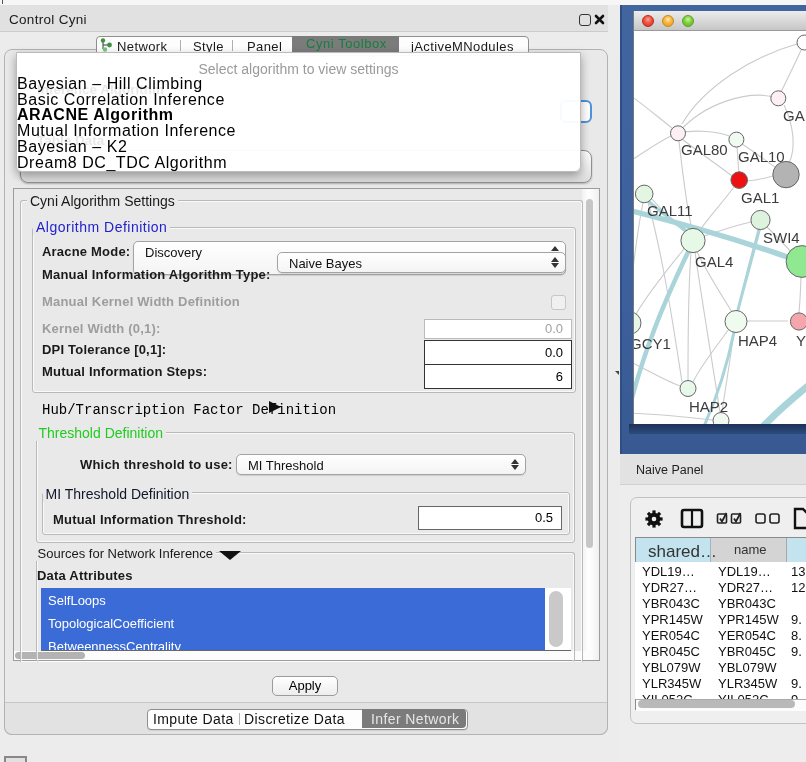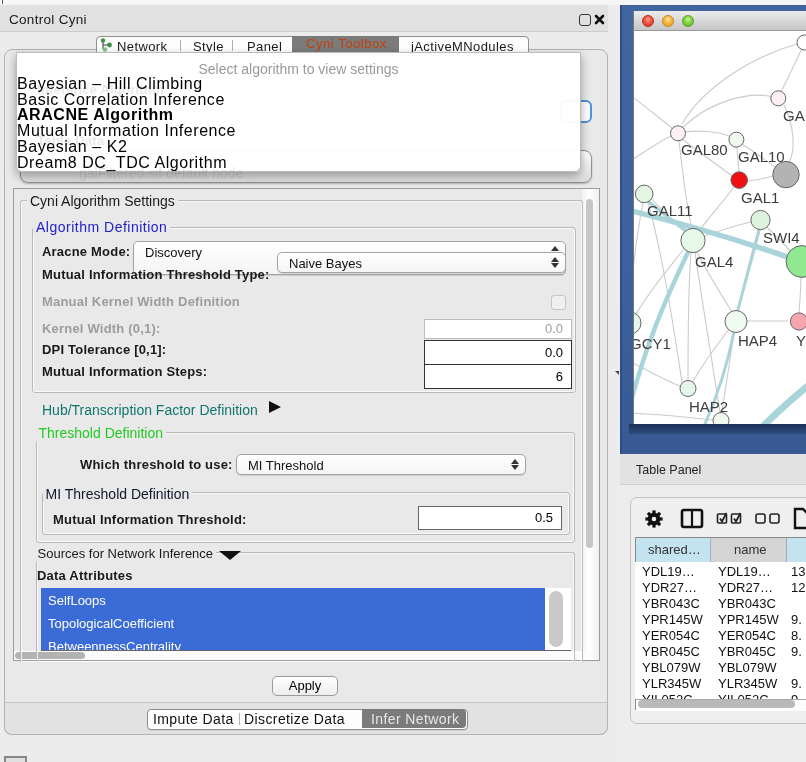--- a/index.html
+++ b/index.html
@@ -106,21 +106,21 @@
     <text x="104" y="315">HAP4</text>
     <text x="-4" y="318">GCY1</text>
     <text x="55" y="381">HAP2</text>
   </g>
 </svg>
 </div>
 
 <div class="abs" style="left:629px;top:424px;width:177px;height:10px;background:linear-gradient(#1d3156,#2d4c7f);"></div>
 
 <div class="abs" style="left:620px;top:454px;width:186px;height:30px;background:#e2e2e2;border-bottom:1px solid #d0d0d0;"></div>
-<div class="abs" style="left:636px;top:463px;font-size:12.5px;color:#222;">Table Panel</div>
+<div class="abs" style="left:636px;top:463px;font-size:12.5px;color:#222;">Naive Panel</div>
 <div class="abs" style="left:620px;top:485px;width:186px;height:277px;background:#ededed;"></div>
 
 <div class="abs" style="left:630px;top:497px;width:190px;height:227px;background:#efefef;border:1px solid #c2c2c2;border-radius:7px;box-sizing:border-box;"></div>
 
 <svg class="abs" style="left:630px;top:497px;" width="176" height="40" viewBox="0 0 176 40">
   <g transform="translate(24,22)">
     <circle r="6.3" fill="#111"></circle>
     <g fill="#111">
       <rect x="-1.6" y="-8.6" width="3.2" height="4"></rect>
       <rect x="-1.6" y="4.6" width="3.2" height="4"></rect>
@@ -144,21 +144,21 @@
   <path d="M 90,21.5 L 92,24.5 96.5,16" stroke="#222" stroke-width="1.8" fill="none"></path>
   <path d="M 104,21.5 L 106,24.5 110.5,16" stroke="#222" stroke-width="1.8" fill="none"></path>
   <path d="M 165,12 h 8 l 5,5 v 14 h -13 z" fill="none" stroke="#111" stroke-width="2.4"></path>
 </svg>
 
 <div class="abs" style="left:635px;top:537px;width:171px;height:173px;background:#fff;border:1px solid #8a8a8a;border-right:none;box-sizing:border-box;overflow:hidden;">
   <div style="position:absolute;left:0;top:0;width:75px;height:24px;background:#c3e3ef;border-right:1px solid #9fb6c0;box-sizing:border-box;"></div>
   <div style="position:absolute;left:75px;top:0;width:76px;height:24px;background:#d4d4d4;border-right:1px solid #a8a8a8;box-sizing:border-box;"></div>
   <div style="position:absolute;left:151px;top:0;width:20px;height:24px;background:#c3e3ef;"></div>
   <div style="position:absolute;left:0;top:24px;width:171px;height:1px;background:#7e97a3;"></div>
-  <div style="position:absolute;left:12px;top:4px;font-size:13px;color:#333;">shared…</div>
+  <div style="position:absolute;left:12px;top:4px;font-size:17px;color:#333;">shared…</div>
   <div style="position:absolute;left:98px;top:4px;font-size:13px;color:#333;">name</div>
 </div>
 <div class="abs" id="tbody" style="left:635px;top:562px;width:171px;height:137px;background:#fff;overflow:hidden;font-size:13px;color:#111;">
     <div style="position:absolute;left:7px;top:2px;">YDL19…</div>
     <div style="position:absolute;left:83px;top:2px;">YDL19…</div>
     <div style="position:absolute;left:156px;top:2px;">13</div>
     <div style="position:absolute;left:7px;top:18px;">YDR27…</div>
     <div style="position:absolute;left:83px;top:18px;">YDR27…</div>
     <div style="position:absolute;left:156px;top:18px;">12</div>
     <div style="position:absolute;left:7px;top:34px;">YBR043C</div>
@@ -205,21 +205,21 @@
 <svg class="abs" style="left:100px;top:38px;" width="13" height="14" viewBox="0 0 13 14">
   <line x1="3" y1="3" x2="3" y2="11" stroke="#555" stroke-width="1.2"></line>
   <line x1="3" y1="7" x2="9" y2="7" stroke="#555" stroke-width="1.2"></line>
   <circle cx="3" cy="2.5" r="2.2" fill="#3d9140"></circle>
   <circle cx="9.5" cy="7" r="2.4" fill="#3d9140"></circle>
   <circle cx="5" cy="11.5" r="2.2" fill="#7cc47f"></circle>
 </svg>
 <div class="abs lbl" style="left:117px;top:39px;letter-spacing:0.4px;">Network</div>
 <div class="abs lbl" style="left:193px;top:39px;letter-spacing:0.4px;">Style</div>
 <div class="abs lbl" style="left:247px;top:39px;letter-spacing:0.4px;">Panel</div>
-<div class="abs lbl" style="left:306px;top:36px;color:#c2410c;letter-spacing:0.55px;">Cyni Toolbox</div>
+<div class="abs lbl" style="left:306px;top:36px;color:#15803d;letter-spacing:0.55px;">Cyni Toolbox</div>
 <div class="abs lbl" style="left:411px;top:39px;letter-spacing:0.4px;">jActiveMNodules</div>
 
 <div class="abs" style="left:560px;top:100px;width:32px;height:23px;border:2px solid #4f93e0;border-radius:6px;background:#fff;box-sizing:border-box;"></div>
 <div class="abs" style="left:20px;top:150px;width:572px;height:33px;border:1px solid #909090;border-radius:8px;background:linear-gradient(#ffffff,#dcdcdc);box-sizing:border-box;box-shadow:0 1px 2px rgba(0,0,0,0.25);"></div>
 
 <div class="abs" style="left:13px;top:188px;width:587px;height:473px;background:#e9e9e9;border:1px solid #9c9c9c;box-sizing:border-box;"></div>
 <div class="abs" style="left:582px;top:189px;width:17px;height:471px;background:linear-gradient(90deg,#f2f2f2,#ffffff 40%,#f0f0f0);"></div>
 <div class="abs" style="left:585.5px;top:199px;width:7px;height:349px;background:#c6c6c6;border-radius:4px;"></div>
 <div class="abs" style="left:14px;top:651px;width:577px;height:9px;background:#fcfcfc;"></div>
 <div class="abs" style="left:15px;top:652px;width:70px;height:7px;background:#b3b3b3;border-radius:4px;"></div>
@@ -229,36 +229,36 @@
 
 <div class="group" style="left:32px;top:227px;width:542px;height:164px;"></div>
 <div class="gtitle" style="left:33px;top:219px;color:#2222cc;letter-spacing:0.5px;">Algorithm Definition</div>
 
 <div class="flabel" style="left:42px;top:244px;">Aracne Mode:</div>
 <div class="combo" style="left:133px;top:241px;width:433px;height:34px;padding-left:31px;">
     <span class="ct">Discovery</span>
     <span class="ar"></span>
     <span class="ar2"></span>
   </div>
-<div class="flabel" style="left:42px;top:267px;">Mutual Information Threshold Type:</div>
+<div class="flabel" style="left:42px;top:267px;">Manual Information Algorithm Type:</div>
 <div class="combo" style="left:277px;top:252px;width:289px;height:21px;">
     <span class="ct">Naive Bayes</span>
     <span class="ar"></span>
     <span class="ar2"></span>
   </div>
 <div class="flabel gray" style="left:42px;top:294px;">Manual Kernel Width Definition</div>
 <div class="abs" style="left:551px;top:295px;width:13px;height:13px;background:#f0f0f0;border:1px solid #c6c6c6;border-radius:3px;"></div>
 <div class="flabel gray" style="left:42px;top:321px;">Kernel Width (0,1):</div>
 <div class="field" style="left:424px;top:319px;width:148px;height:20px;border:1px solid #bbbbbb;color:#a0a0a0;line-height:18px;">0.0</div>
 <div class="flabel" style="left:42px;top:342px;">DPI Tolerance [0,1]:</div>
 <div class="field" style="left:424px;top:340px;width:148px;height:25px;border:1px solid #333;line-height:23px;">0.0</div>
 <div class="flabel" style="left:42px;top:364px;">Mutual Information Steps:</div>
 <div class="field" style="left:424px;top:364px;width:148px;height:25px;border:1px solid #333;line-height:23px;">6</div>
 
-<div class="abs" style="left:42px;top:402px;font-size:14px;color:#0f766e;white-space:nowrap;">Hub/Transcription Factor Definition</div>
+<div class="abs" style="left:42px;top:402px;font-size:14px;color:#000000;white-space:nowrap;font-family:Liberation Mono, monospace;">Hub/Transcription Factor Definition</div>
 <div class="abs" style="left:269px;top:401px;width:0;height:0;border-left:12px solid #111;border-top:6.5px solid transparent;border-bottom:6.5px solid transparent;"></div>
 
 <div class="group" style="left:36px;top:432px;width:537px;height:109px;"></div>
 <div class="gtitle" style="left:35.5px;top:425px;color:#21cb21;">Threshold Definition</div>
 <div class="flabel" style="left:80px;top:457px;">Which threshold to use:</div>
 <div class="combo" style="left:236px;top:454px;width:290px;height:21px;">
     <span class="ct">MI Threshold</span>
     <span class="ar"></span>
     <span class="ar2"></span>
   </div>
@@ -290,15 +290,14 @@
 <div class="abs" style="left:371px;top:711px;font-size:14px;letter-spacing:0.4px;color:#e6e6e6;">Infer Network</div>
 
 <div class="abs" style="left:4px;top:756px;width:19px;height:10px;border:2px solid #888;background:#e0e0e0;"></div>
 
 <div class="abs" style="left:615px;top:371px;width:0;height:0;border-top:4px solid #444;border-left:4px solid transparent;"></div>
 
 <div class="abs" style="left:16px;top:52px;width:565px;height:120px;background:rgba(255,255,255,0.96);border:1px solid #bbb;border-radius:0 0 6px 6px;box-shadow:0 4px 10px rgba(0,0,0,0.35);box-sizing:border-box;">
   <div style="position:absolute;left:0;top:8px;width:100%;text-align:center;font-size:14px;color:#9a9a9a;">Select algorithm to view settings</div>
   <div style="position:absolute;left:20px;top:29px;font-size:13.5px;font-weight:bold;color:rgba(80,80,80,0.13);">Inference Algorithm</div>
   <div style="position:absolute;left:20px;top:80px;font-size:13.5px;font-weight:bold;color:rgba(80,80,80,0.13);">Table Data</div>
-  <div style="position:absolute;left:62px;top:112px;font-size:14px;color:rgba(80,80,80,0.15);">galFiltered.sif default node</div>
   <div style="position:absolute;left:0px;top:23px;font-size:16px;color:#000;line-height:15.7px;letter-spacing:0.55px;">Bayesian – Hill Climbing<br>Basic Correlation Inference<br><b>ARACNE Algorithm</b><br>Mutual Information Inference<br>Bayesian – K2<br>Dream8 DC_TDC Algorithm</div>
 </div>
 
 </body></html>

